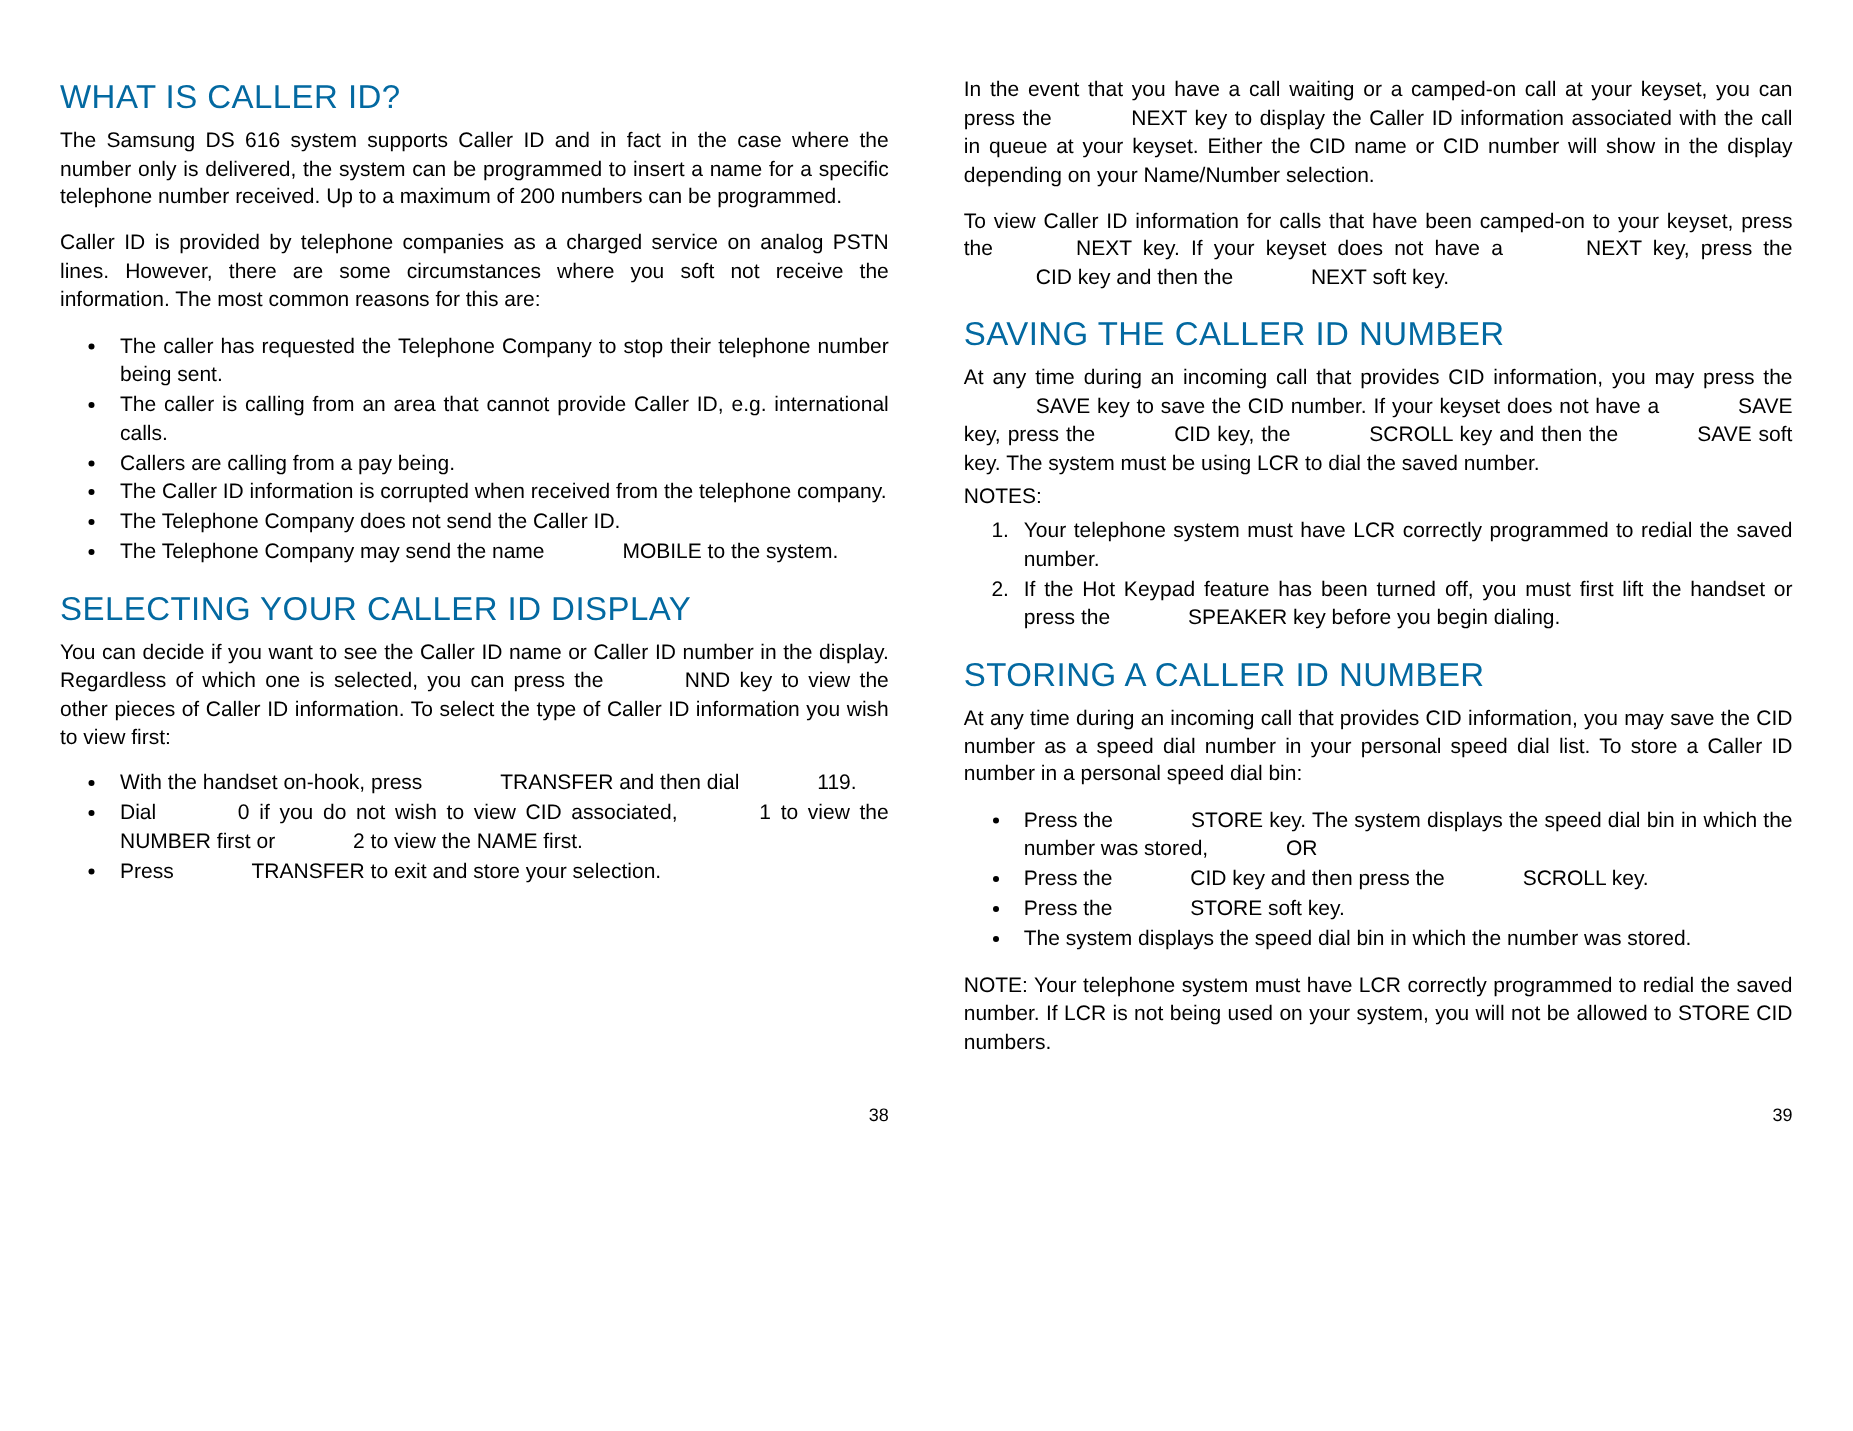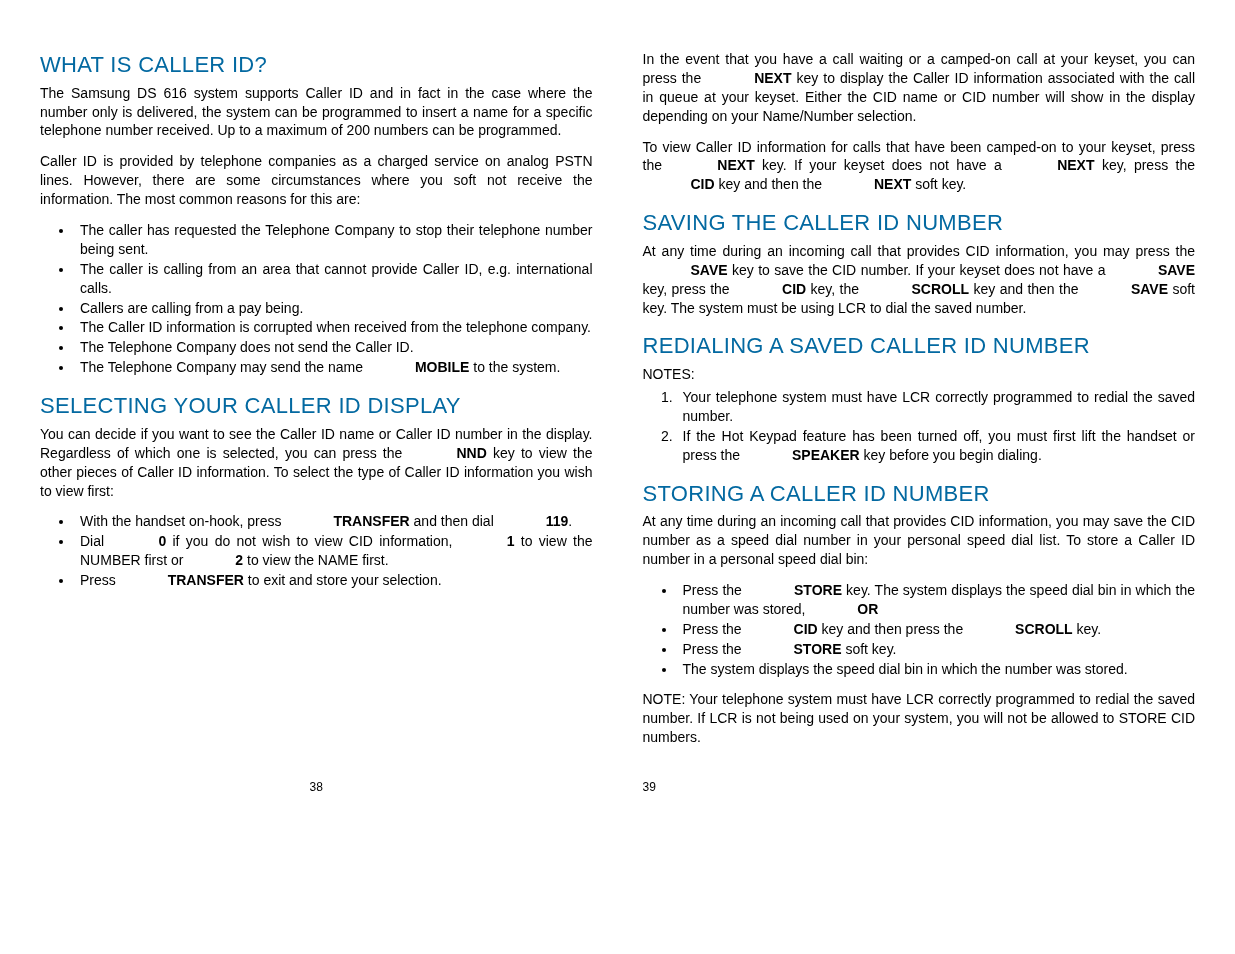--- a/index.html
+++ b/index.html
@@ -28,23 +28,23 @@
     margin-top: 14px;
   }
   .column h2:first-child { margin-top: 0; }
   p { margin-bottom: 12px; text-align: justify; }
   p.tight { margin-bottom: 4px; }
   ul, ol { padding-left: 34px; margin-bottom: 12px; }
   ul li, ol li { padding-left: 6px; text-align: justify; margin-bottom: 1px; }
   ul { list-style-type: disc; }
   ol { list-style-type: decimal; }
   .pagenum { font-size: 12px; margin-top: 20px; }
-  .pn-left { text-align: center; }
-  .pn-right { }
-  b { font-weight: bold; padding-left: 48px; }
+  .pn-left { text-align: right; }
+  .pn-right { text-align: right; }
+  b { font-weight: normal; padding-left: 48px; }
   .jw { text-align: justify; text-justify: inter-word; }
 </style>
 </head>
 <body>
 
 <div class="column">
   <div class="col-body">
     <h2>WHAT IS CALLER ID?</h2>
     <p class="jw">The Samsung DS 616 system supports Caller ID and in fact in the case where the number only is delivered, the system can be programmed to insert a name for a specific telephone number received. Up to a maximum of 200 numbers can be programmed.</p>
     <p>Caller ID is provided by telephone companies as a charged service on analog PSTN lines. However, there are some circumstances where you soft not receive the information. The most common reasons for this are:</p>
@@ -53,34 +53,33 @@
       <li>The caller is calling from an area that cannot provide Caller ID, e.g. international calls.</li>
       <li>Callers are calling from a pay being.</li>
       <li>The Caller ID information is corrupted when received from the telephone company.</li>
       <li>The Telephone Company does not send the Caller ID.</li>
       <li><span>The Telephone Company may send the name </span><b>MOBILE</b><span> to the system.</span></li>
     </ul>
     <h2>SELECTING YOUR CALLER ID DISPLAY</h2>
     <p><span>You can decide if you want to see the Caller ID name or Caller ID number in the display. Regardless of which one is selected, you can press the </span><b>NND</b><span> key to view the other pieces of Caller ID information. To select the type of Caller ID information you wish to view first:</span></p>
     <ul>
       <li><span>With the handset on-hook, press </span><b>TRANSFER</b><span> and then dial </span><b>119</b><span>.</span></li>
-      <li><span>Dial </span><b>0</b><span> if you do not wish to view CID information, </span><b>1</b><span> to view the NUMBER first or </span><b>2</b><span> to view the NAME first.</span></li>
+      <li><span>Dial </span><b>0</b><span> if you do not wish to view CID associated, </span><b>1</b><span> to view the NUMBER first or </span><b>2</b><span> to view the NAME first.</span></li>
       <li><span>Press </span><b>TRANSFER</b><span> to exit and store your selection.</span></li>
     </ul>
   </div>
   <div class="pagenum pn-left">38</div>
 </div>
 
 <div class="column">
   <div class="col-body">
     <p><span>In the event that you have a call waiting or a camped-on call at your keyset, you can press the </span><b>NEXT</b><span> key to display the Caller ID information associated with the call in queue at your keyset. Either the CID name or CID number will show in the display depending on your Name/Number selection.</span></p>
     <p class="tight"><span>To view Caller ID information for calls that have been camped-on to your keyset, press the </span><b>NEXT</b><span> key. If your keyset does not have a </span><b>NEXT</b><span> key, press the </span><b>CID</b><span> key and then the </span><b>NEXT</b><span> soft key.</span></p>
     <h2>SAVING THE CALLER ID NUMBER</h2>
     <p class="tight"><span>At any time during an incoming call that provides CID information, you may press the </span><b>SAVE</b><span> key to save the CID number. If your keyset does not have a </span><b>SAVE</b><span> key, press the </span><b>CID</b><span> key, the </span><b>SCROLL</b><span> key and then the </span><b>SAVE</b><span> soft key. The system must be using LCR to dial the saved number.</span></p>
-    <h2>REDIALING A SAVED CALLER ID NUMBER</h2>
     <p class="tight">NOTES:</p>
     <ol>
       <li>Your telephone system must have LCR correctly programmed to redial the saved number.</li>
       <li><span>If the Hot Keypad feature has been turned off, you must first lift the handset or press the </span><b>SPEAKER</b><span> key before you begin dialing.</span></li>
     </ol>
     <h2>STORING A CALLER ID NUMBER</h2>
     <p>At any time during an incoming call that provides CID information, you may save the CID number as a speed dial number in your personal speed dial list. To store a Caller ID number in a personal speed dial bin:</p>
     <ul>
       <li><span>Press the </span><b>STORE</b><span> key. The system displays the speed dial bin in which the number was stored, </span><b>OR</b></li>
       <li><span>Press the </span><b>CID</b><span> key and then press the </span><b>SCROLL</b><span> key.</span></li>

